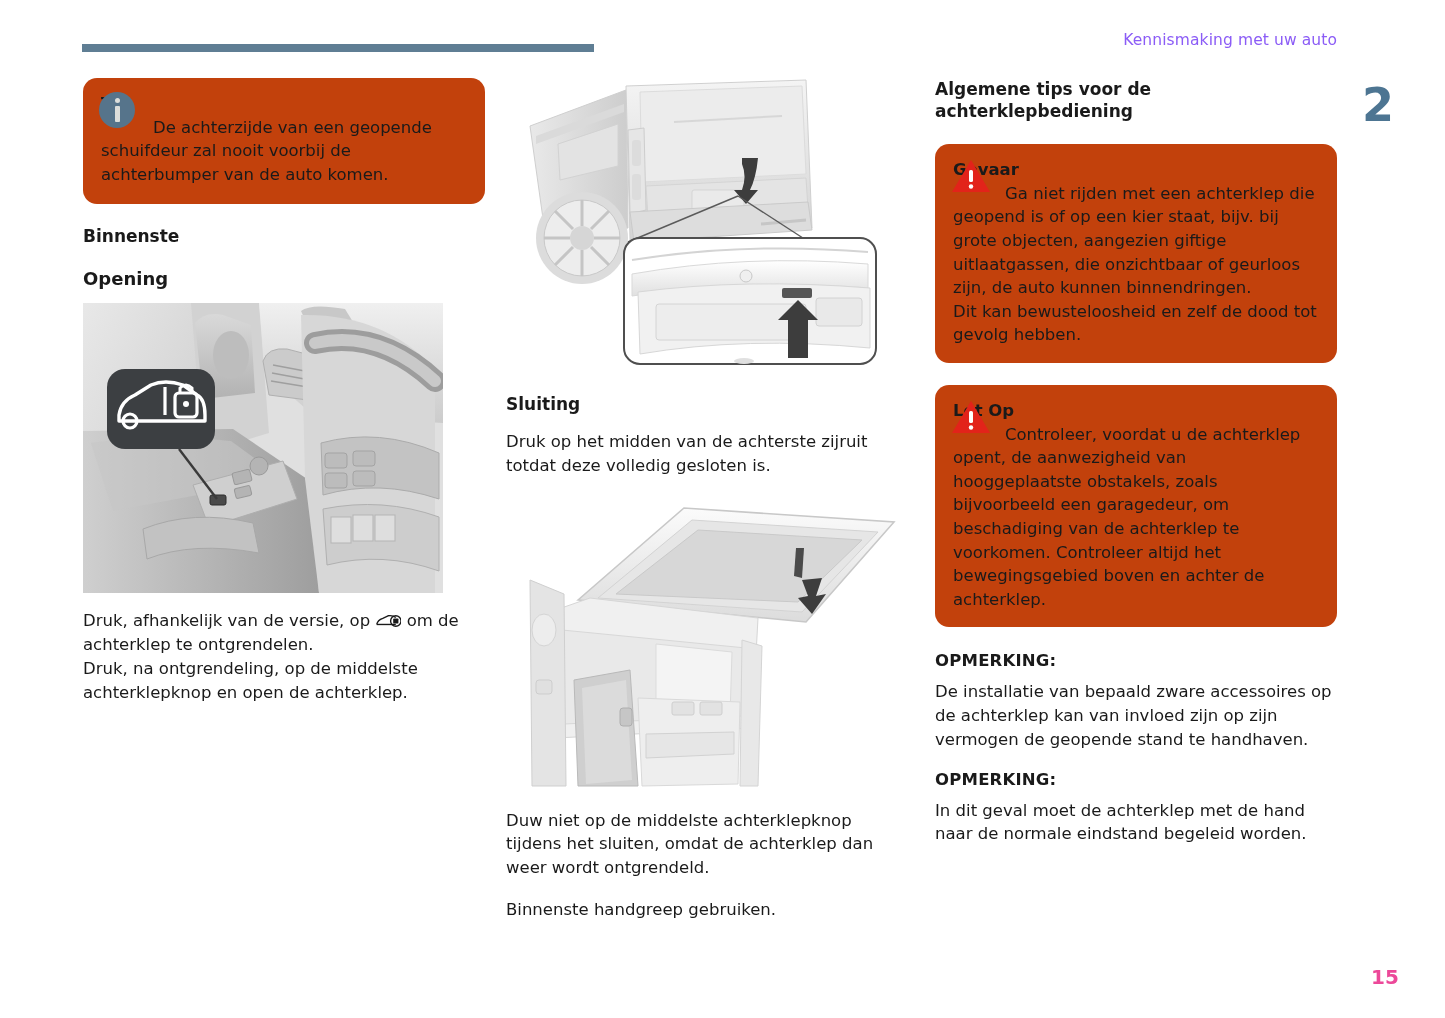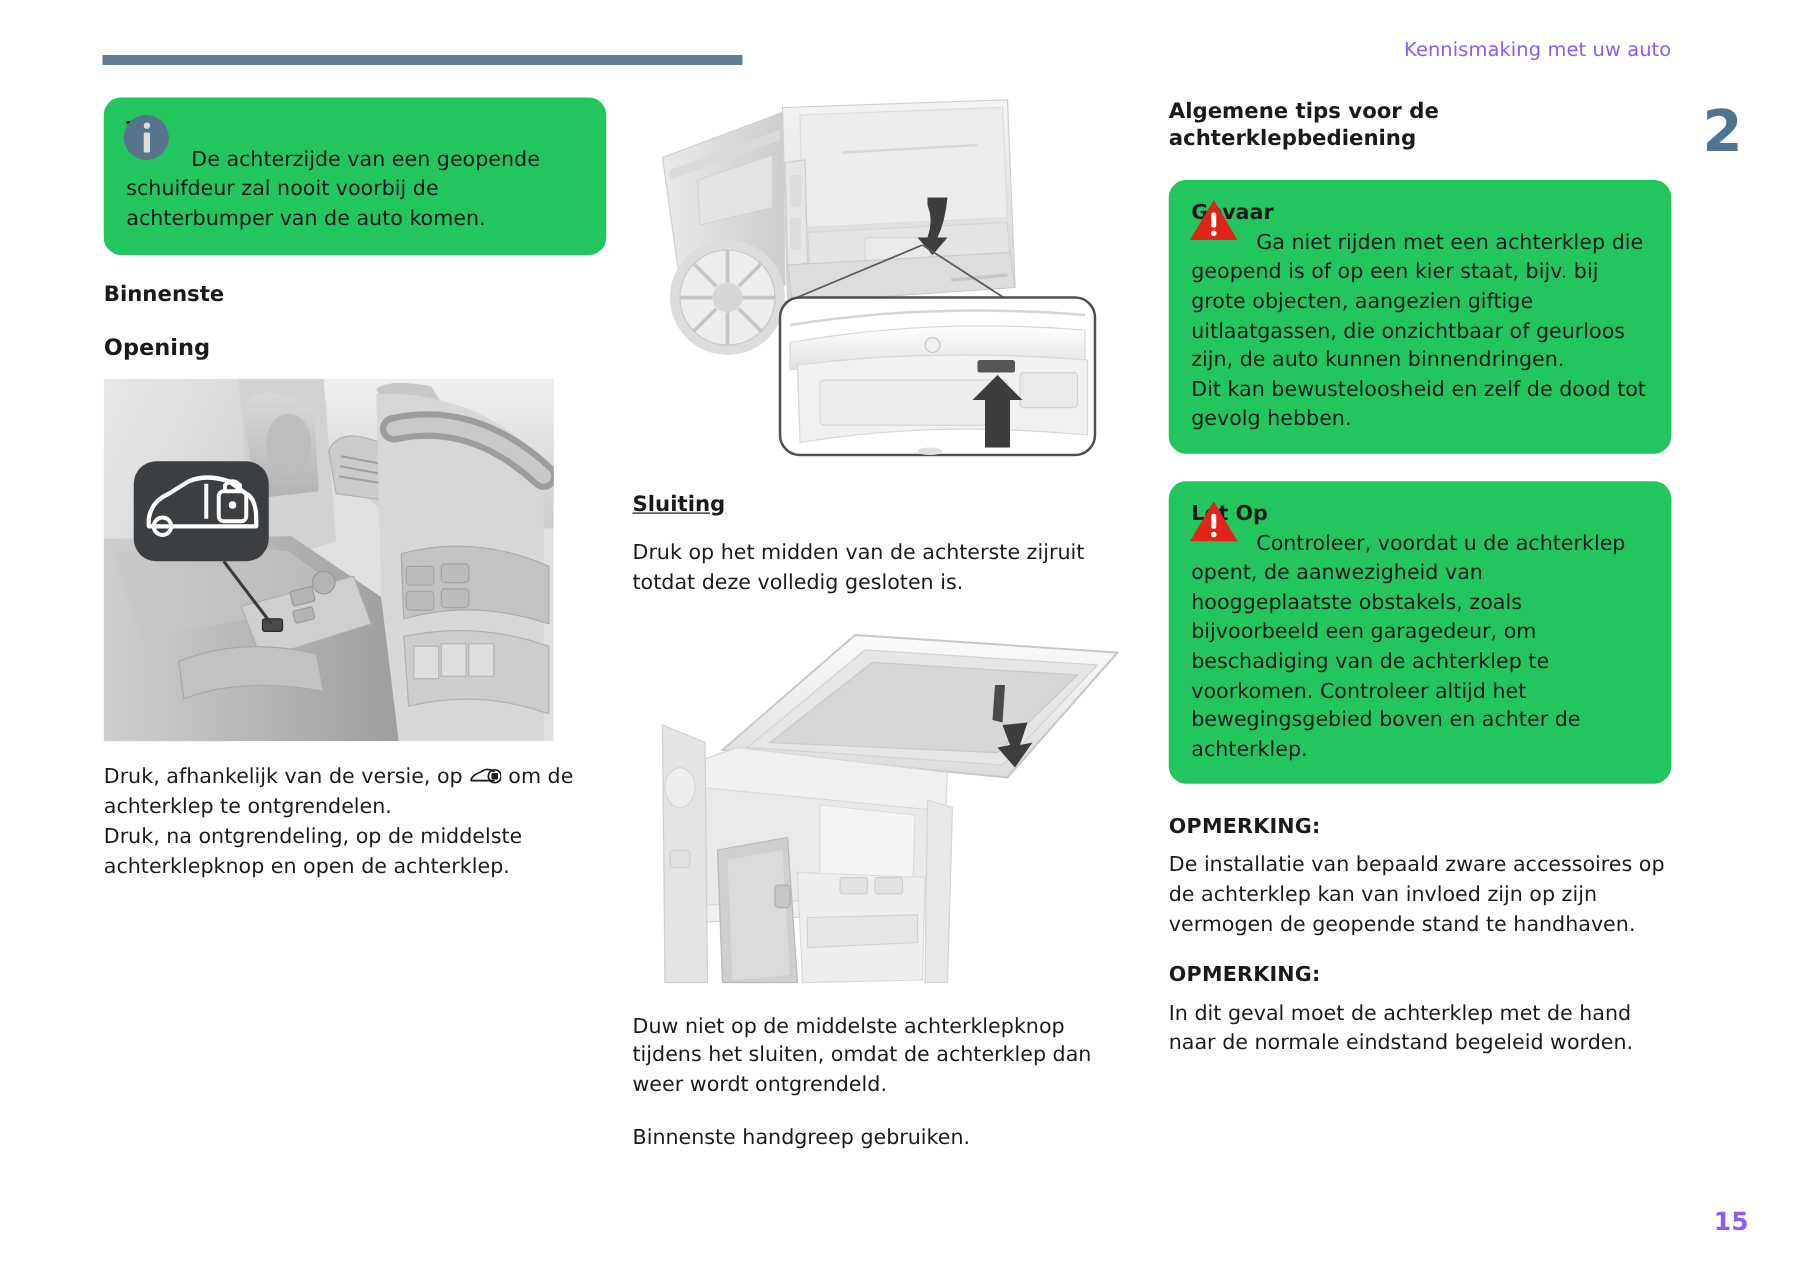--- a/index.html
+++ b/index.html
@@ -45,35 +45,35 @@
     color: #4d7592;
     line-height: 1;
   }
 
   
   .page-number {
     position: absolute;
     left: 1371px; top: 965px;
     font-size: 20px;
     font-weight: bold;
-    color: #8b5cf6;
+    color: #ec4899;
   }
 
   
   .col {
     position: absolute;
     top: 78px;
   }
   .col-left  { left: 83px;  width: 402px; }
   .col-mid   { left: 506px; width: 400px; }
   .col-right { left: 935px; width: 402px; }
 
   
   .callout {
-    background: #22c55e;
+    background: #c2410c;
     border-radius: 14px;
     padding: 14px 18px 16px 18px;
     position: relative;
     margin-bottom: 22px;
   }
   .callout p {
     margin: 0;
     font-size: 16.5px;
     line-height: 1.43;
     text-indent: 0;
@@ -132,21 +132,20 @@
   }
   h3.sub-sub {
     font-size: 18px;
     font-weight: bold;
     margin: 0 0 14px 0;
   }
   h3.mid-head {
     font-size: 17px;
     font-weight: bold;
     margin: 0 0 16px 0;
-    text-decoration: underline;
   }
   h2.right-head {
     font-size: 17px;
     font-weight: bold;
     margin: 0 0 22px 0;
     line-height: 1.3;
   }
   .note-head {
     font-size: 16.5px;
     font-weight: bold;

